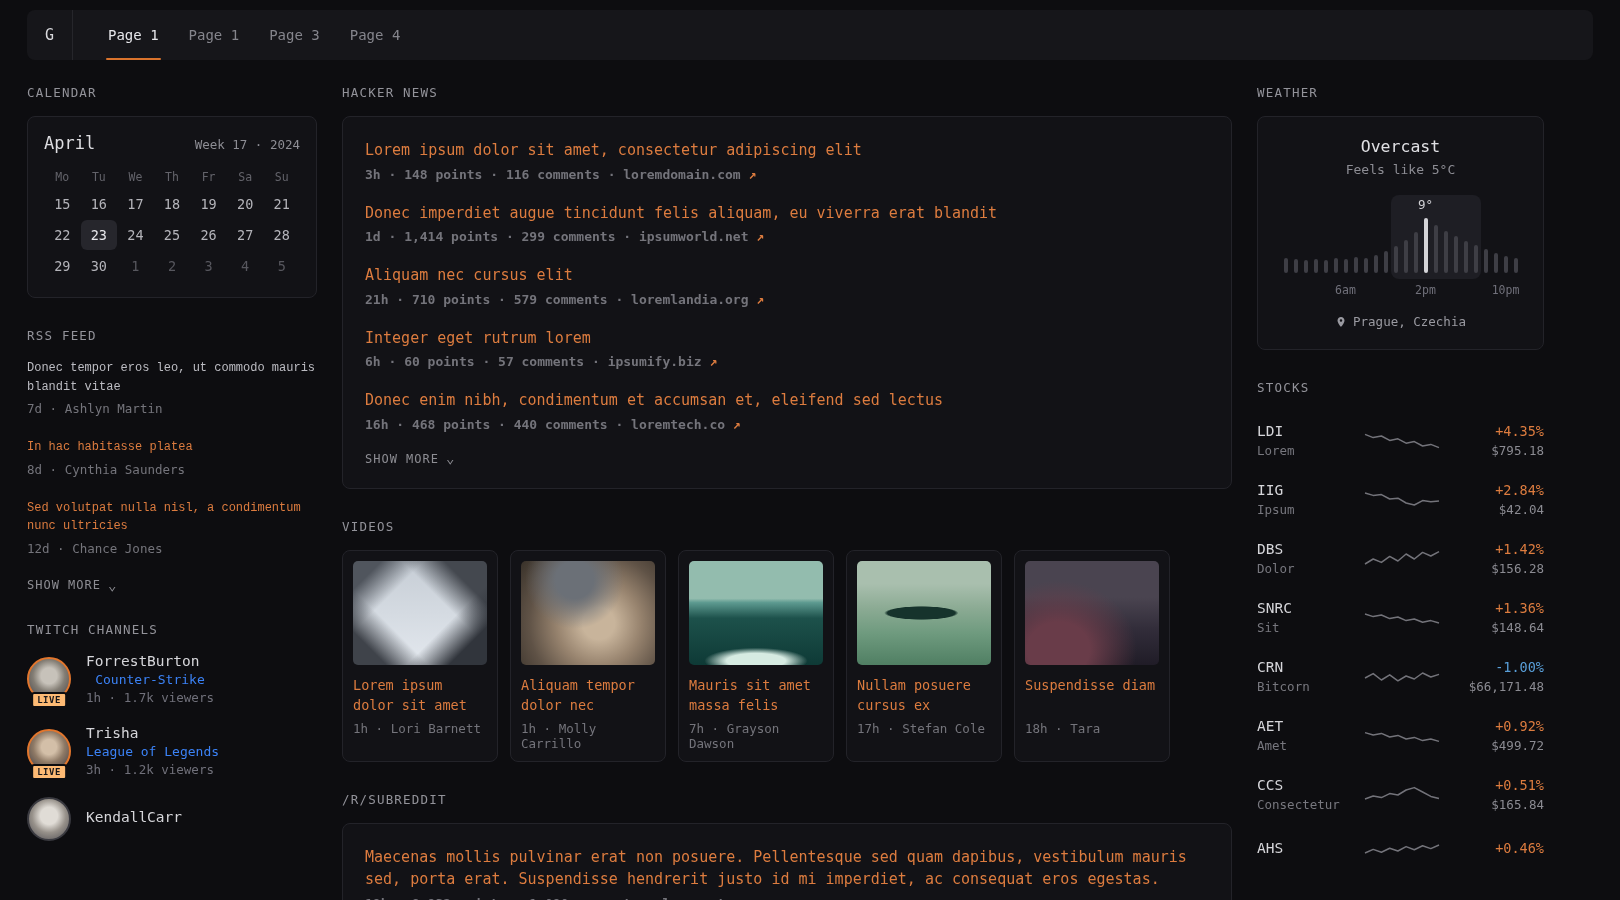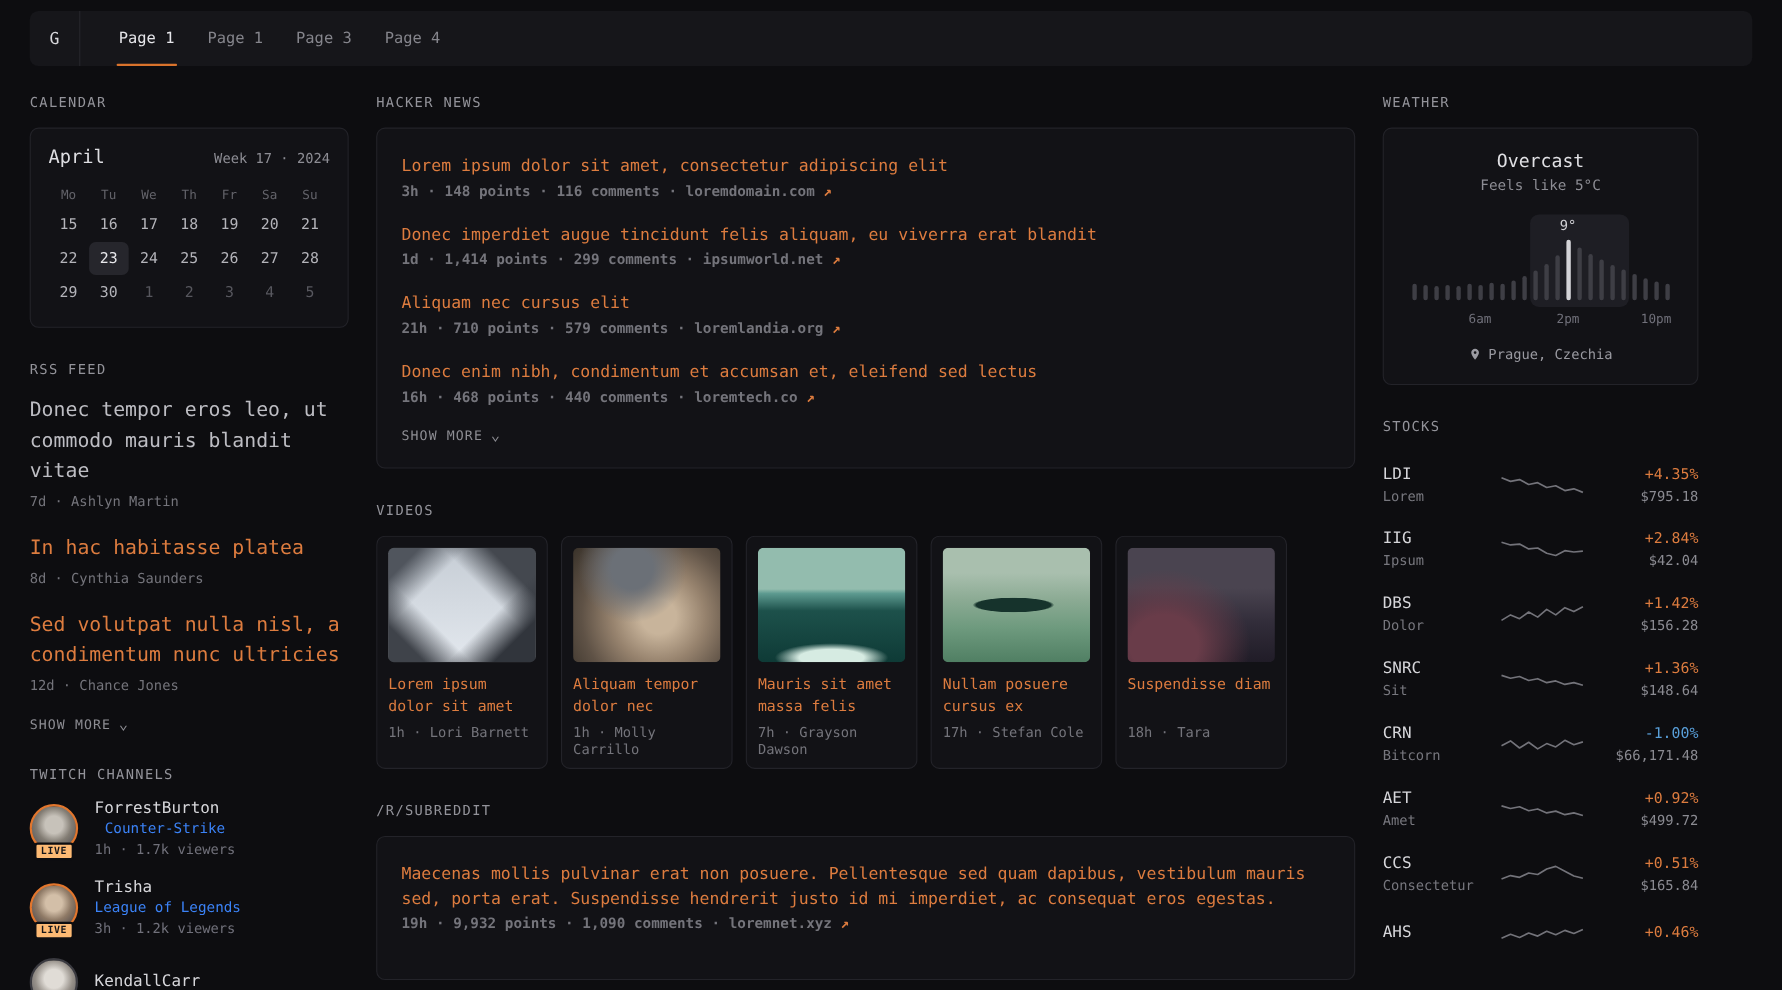--- a/index.html
+++ b/index.html
@@ -47,21 +47,21 @@
   .cal-grid{ display:grid; grid-template-columns:repeat(7,1fr); row-gap:1px; text-align:center; }
   .cal-wd{ color:#63636a; font-size:11.5px; padding:5px 0; }
   .cal-day{
     color:#b4b4ba; font-size:13.5px; height:30px; border-radius:6px;
     display:flex; align-items:center; justify-content:center;
   }
   .cal-day.dim{ color:#57575e; }
   .cal-day.today{ background:#26262c; color:#e8e8ec; }
   
   .rss-item{ margin-bottom:22px; }
-  .rss-title{ color:#dd7c3f; font-size:18px; line-height:1.55; cursor:pointer; }
+  .rss-title{ color:#dd7c3f; font-size:12px; line-height:1.55; cursor:pointer;font-family:Liberation Mono, monospace; }
   .rss-item.read .rss-title{ color:#bdbdc3; }
   .rss-meta{ color:#74747b; font-size:12.5px; margin-top:5px; }
   .show-more{
     color:#8d8d93; font-size:12px; letter-spacing:1px;
     display:flex; align-items:center; gap:7px; cursor:pointer; margin-top:2px;
   }
   .chev{ font-size:14px; line-height:0.6; color:#8d8d93; }
   
   .tw-item{ display:flex; gap:15px; margin-bottom:20px; align-items:center; }
   .tw-av{ position:relative; width:44px; height:44px; flex:none; }
@@ -295,20 +295,24 @@
             <article class="hn-item">
               <div class="hn-title">Donec imperdiet augue tincidunt felis aliquam, eu viverra erat blandit</div>
               <div class="hn-meta"><span>1d · 1,414 points · 299 comments · </span><span class="hn-domain">ipsumworld.net</span> <span class="ext">↗</span></div>
             </article>
 
             <article class="hn-item">
               <div class="hn-title">Aliquam nec cursus elit</div>
               <div class="hn-meta"><span>21h · 710 points · 579 comments · </span><span class="hn-domain">loremlandia.org</span> <span class="ext">↗</span></div>
             </article>
 
+            <article class="hn-item">
+              <div class="hn-title">Integer eget rutrum lorem</div>
+              <div class="hn-meta"><span>6h · 60 points · 57 comments · </span><span class="hn-domain">ipsumify.biz</span> <span class="ext">↗</span></div>
+            </article>
 
             <article class="hn-item">
               <div class="hn-title">Donec enim nibh, condimentum et accumsan et, eleifend sed lectus</div>
               <div class="hn-meta"><span>16h · 468 points · 440 comments · </span><span class="hn-domain">loremtech.co</span> <span class="ext">↗</span></div>
             </article>
           </div>
         <div class="show-more">
           <span>SHOW MORE</span>
           <span class="chev">⌄</span>
         </div>

